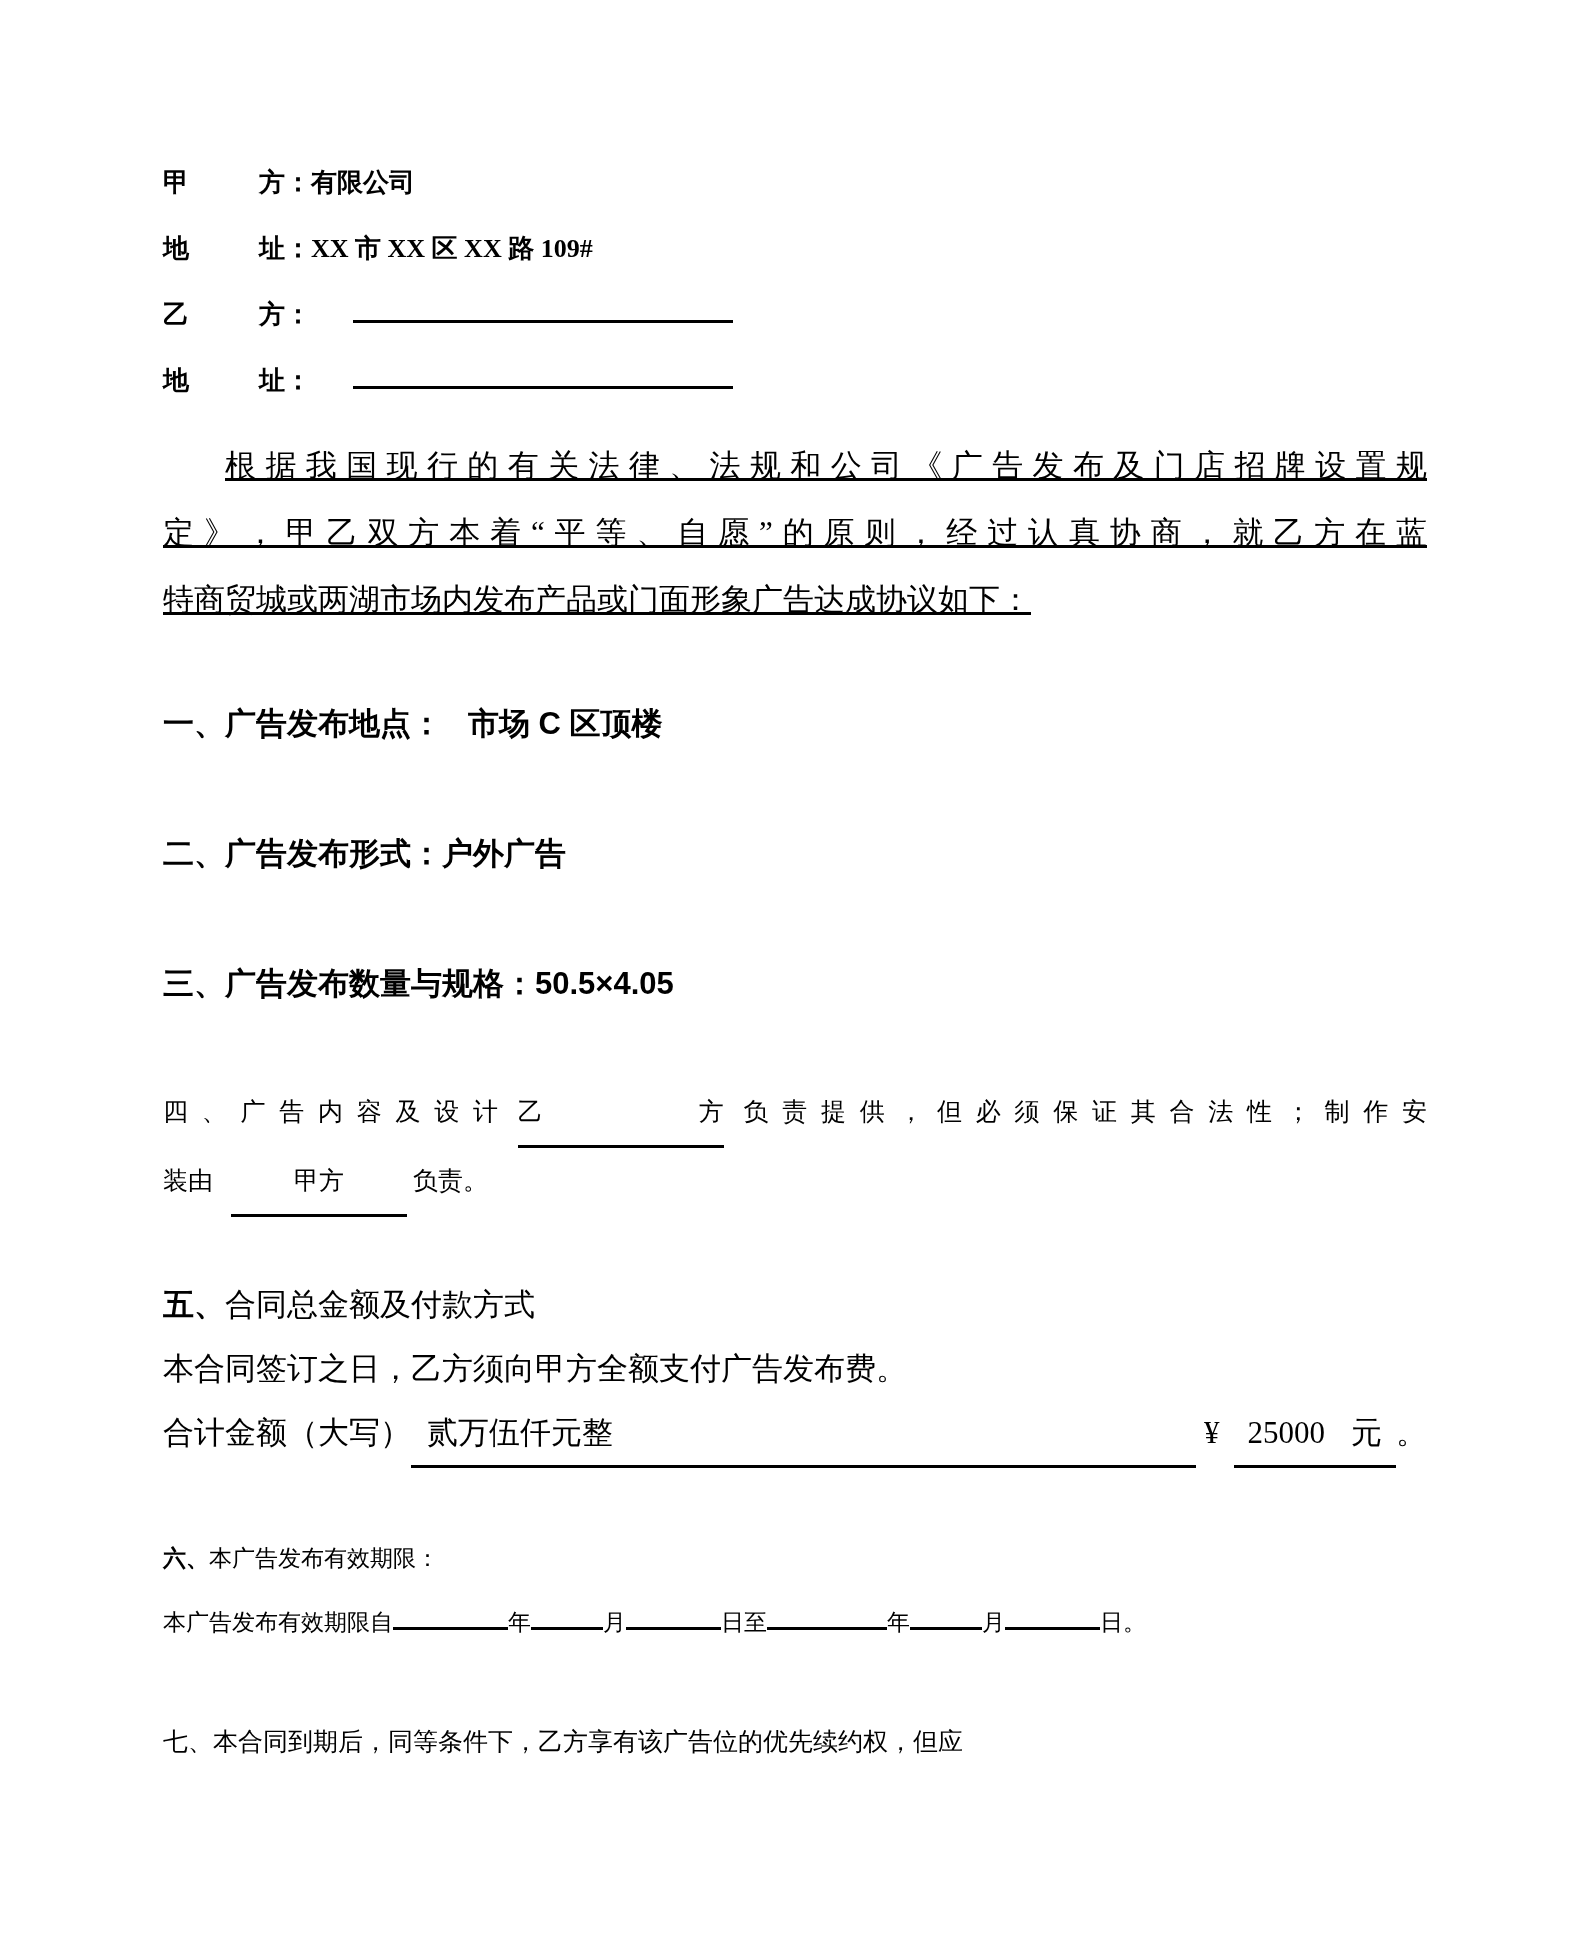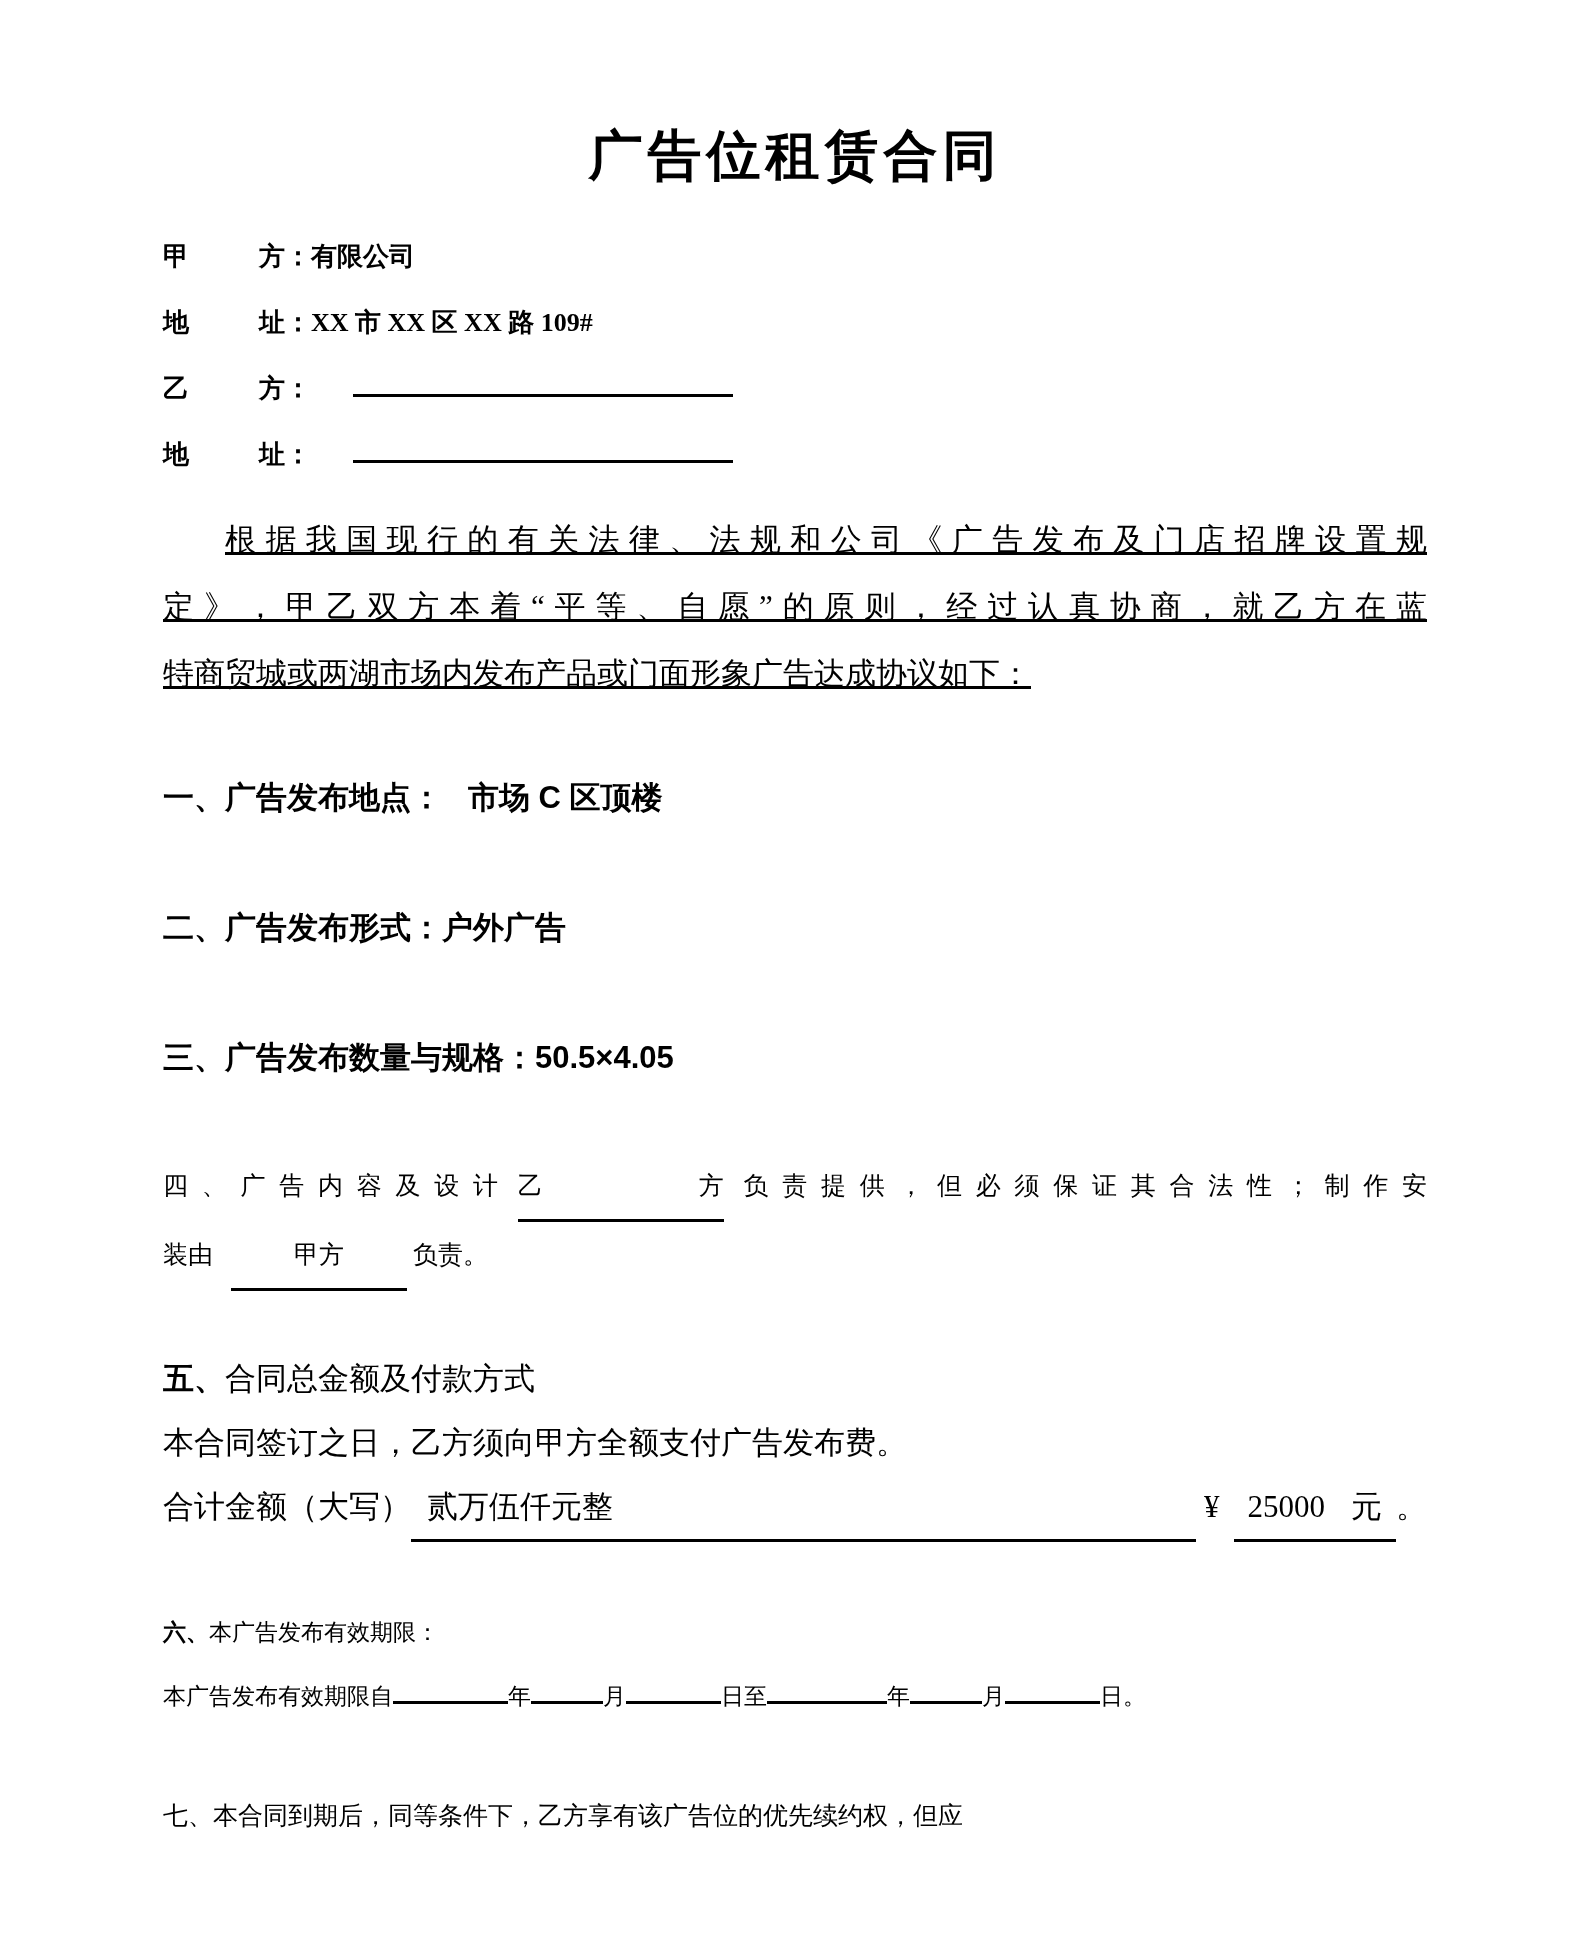--- a/index.html
+++ b/index.html
@@ -71,21 +71,20 @@
   .sec6-body{margin-top:0;}
   .d-blank{display:inline-block;height:2px;border-bottom:3px solid #000;}
   .w115{width:115px;}.w72{width:72px;}.w95{width:95px;}.w120{width:120px;}
   .sec7{margin-top:54px;font-size:25px;line-height:66px;}
 </style>
 </head>
 <body>
 
 <div class="doc">
 
-  <h1 class="title">广告位租赁合同</h1>
 
 
   <div class="parties">
     <div class="party">
       <span class="p-label">甲</span><span class="p-field">方：</span><span class="p-value">有限公司</span>
     </div>
     <div class="party">
       <span class="p-label">地</span><span class="p-field">址：</span><span class="p-value">XX 市 XX 区 XX 路 109#</span>
     </div>
     <div class="party">

